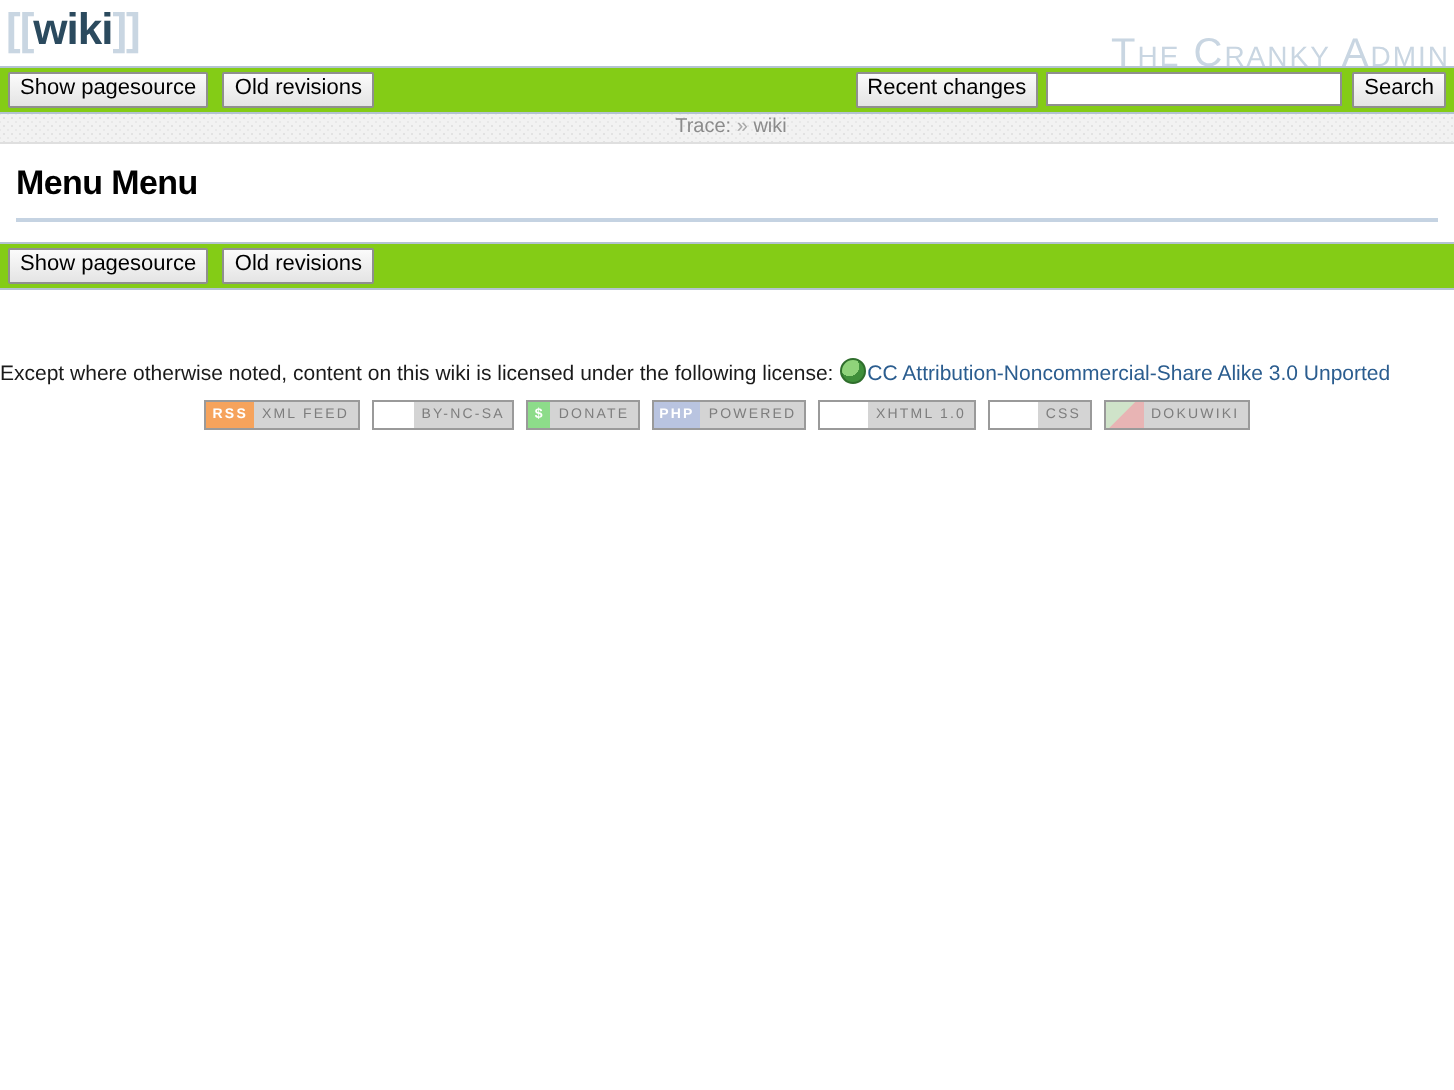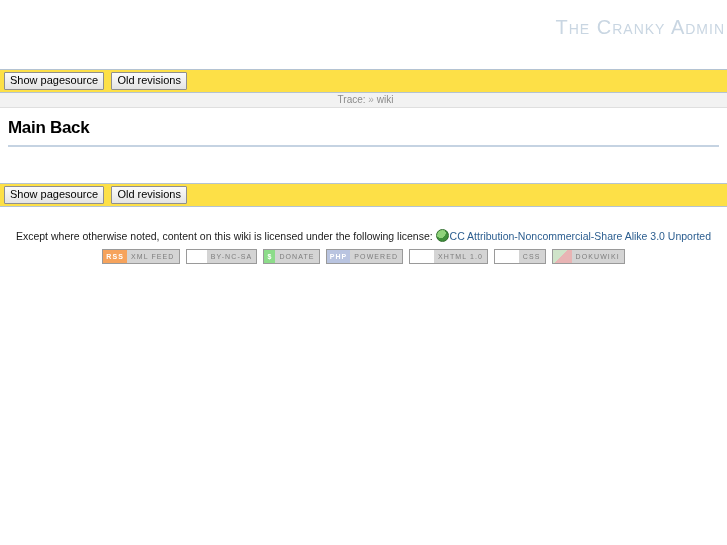--- a/index.html
+++ b/index.html
@@ -43,26 +43,25 @@
     font-family: Liberation Sans, sans-serif;
     font-size: 20px;
     font-variant: small-caps;
     letter-spacing: 1px;
     color: #c9d6e2;
     white-space: nowrap;
   }
 
   
   .bar {
-    background: #fde047;
+    background: #84cc16;
     border-top: 1px solid #b4c3d2;
     border-bottom: 1px solid #b4c3d2;
     height: 22px;
     position: relative;
-    margin-top: 36px;
   }
   .bar-left  { position: absolute; left: 4px;  top: 2px; }
   .bar-right { position: absolute; right: 4px; top: 2px; display: flex; align-items: flex-start; }
 
   .btn {
     font-family: "Liberation Sans", sans-serif;
     font-size: 11px;
     color: #000;
     background: linear-gradient(#fbfbfb, #e4e4e4);
     border: 1px solid #8f8f8f;
@@ -156,25 +155,26 @@
     text-align: right;
     font-size: 9px;
     color: #6b6b6b;
     padding: 0 3px 2px 0;
     margin-top: 20px;
     white-space: nowrap;
   }
 
   
   .license {
-    text-align: center;
+    text-align: left;
     font-size: 10.5px;
     color: #1a1a1a;
     padding: 22px 0 6px 0;
     line-height: 14px;
+    margin-top: 12px;
   }
   .license a {
     color: #2b5d8f;
     text-decoration: none;
   }
   .cc-globe {
     display: inline-block;
     vertical-align: -2px;
     width: 11px;
     height: 11px;
@@ -222,38 +222,46 @@
   .b-cc    { background: #ffffff; color: #444; font-size: 8px; letter-spacing: 0; }
   .b-don   { background: #8ddc8a; }
   .b-php   { background: #b9c4e0; color: #3c4a74; }
   .b-w3c   { background: #ffffff; color: #2a5ea8; font-weight: bold; font-size: 8px; letter-spacing: 0; }
   .b-dw    { background: linear-gradient(135deg, #cfe3c9 0 45%, #e8b4b4 46% 100%); width: 13px; }
 </style>
 </head>
 <body>
 
 <div class="dw-header">
+  <div class="logo">
+    <span class="brk">[[</span><span class="wordmark">wiki</span><span class="brk">]]</span>
+  </div>
   <div class="site-title">The Cranky Admin</div>
 </div>
 
 <div class="bar">
   <div class="bar-left">
     <button class="btn">Show pagesource</button>
     <button class="btn">Old revisions</button>
   </div>
+  <div class="bar-right">
+    <button class="btn">Recent changes</button>
+    <input class="search-input" type="text" placeholder="" style="">
+    <button class="btn">Search</button>
+  </div>
 </div>
 
 <div class="breadcrumbs">
   <span>Trace:</span>
   <span class="bc-sep">»</span>
   <span class="bc-item">wiki</span>
 </div>
 
 <div class="page">
-  <h1 class="page-title">Main Back</h1>
+  <h1 class="page-title">Menu Menu</h1>
   <div class="title-rule"></div>
 
 
 </div>
 
 <div class="bar">
   <div class="bar-left">
     <button class="btn">Show pagesource</button>
     <button class="btn">Old revisions</button>
   </div>

